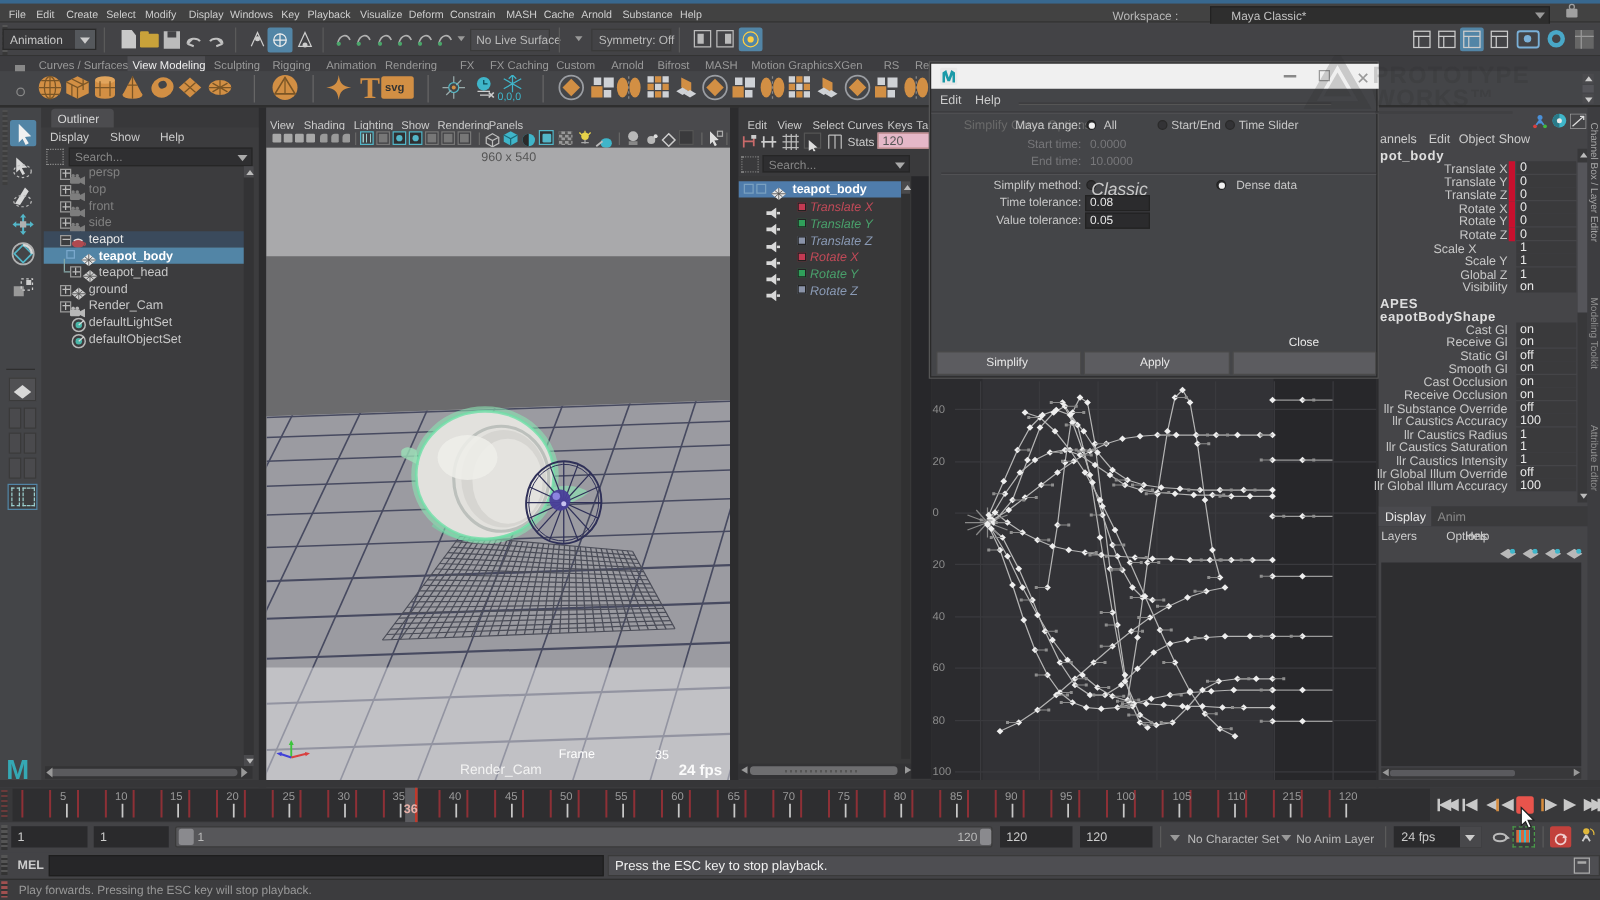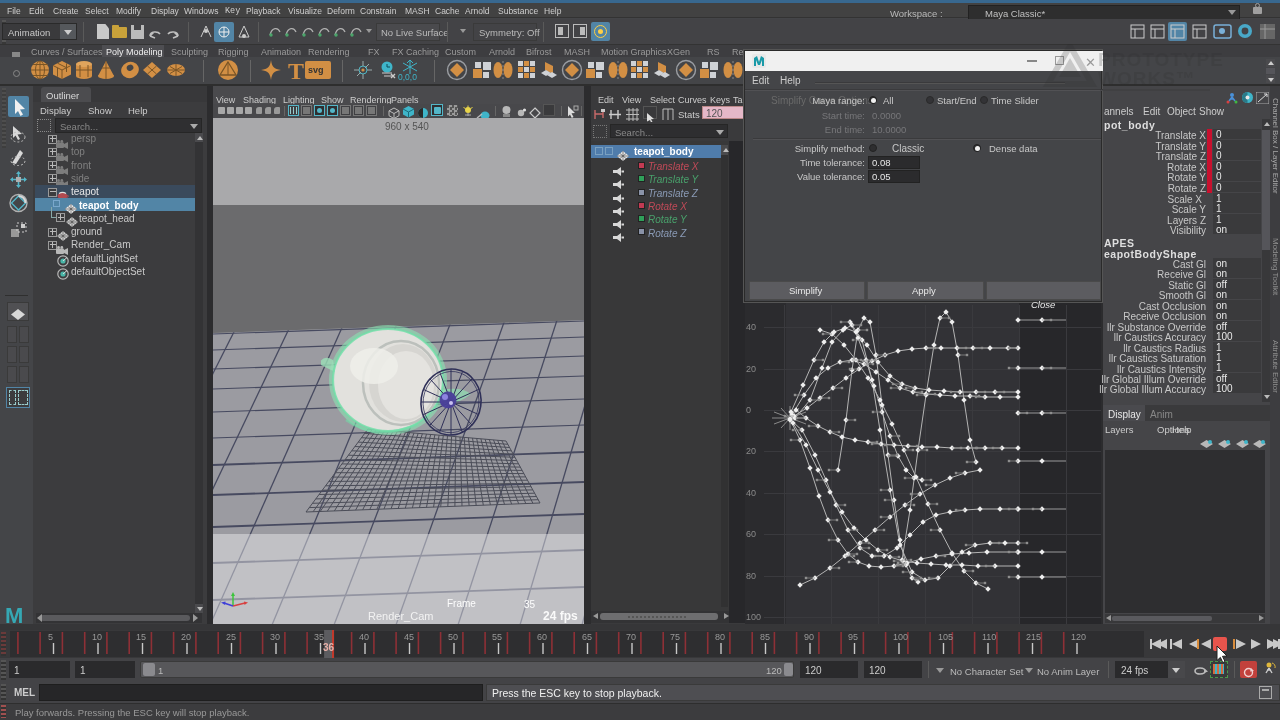--- a/index.html
+++ b/index.html
@@ -12,21 +12,21 @@
 
 <div class="abs" style="left:0;top:0;width:1280px;height:3px;background:#38688f;"></div>
 <div class="abs" style="left:0;top:3px;width:1280px;height:15px;background:#424242;border-bottom:1px solid #333;"></div>
 <div class="abs" style="left:7px;top:6px;font-size:8.5px;color:#cfcfcf;">File</div>
 <div class="abs" style="left:29px;top:6px;font-size:8.5px;color:#cfcfcf;">Edit</div>
 <div class="abs" style="left:53px;top:6px;font-size:8.5px;color:#cfcfcf;">Create</div>
 <div class="abs" style="left:85px;top:6px;font-size:8.5px;color:#cfcfcf;">Select</div>
 <div class="abs" style="left:116px;top:6px;font-size:8.5px;color:#cfcfcf;">Modify</div>
 <div class="abs" style="left:151px;top:6px;font-size:8.5px;color:#cfcfcf;">Display</div>
 <div class="abs" style="left:184px;top:6px;font-size:8.5px;color:#cfcfcf;">Windows</div>
-<div class="abs" style="left:225px;top:6px;font-size:8.5px;color:#cfcfcf;font-family:Liberation Mono, monospace;">Key</div>
+<div class="abs" style="left:225px;top:6px;font-size:8.5px;color:#cfcfcf;">Key</div>
 <div class="abs" style="left:246px;top:6px;font-size:8.5px;color:#cfcfcf;">Playback</div>
 <div class="abs" style="left:288px;top:6px;font-size:8.5px;color:#cfcfcf;">Visualize</div>
 <div class="abs" style="left:327px;top:6px;font-size:8.5px;color:#cfcfcf;">Deform</div>
 <div class="abs" style="left:360px;top:6px;font-size:8.5px;color:#cfcfcf;">Constrain</div>
 <div class="abs" style="left:405px;top:6px;font-size:8.5px;color:#cfcfcf;">MASH</div>
 <div class="abs" style="left:435px;top:6px;font-size:8.5px;color:#cfcfcf;">Cache</div>
 <div class="abs" style="left:465px;top:6px;font-size:8.5px;color:#cfcfcf;">Arnold</div>
 <div class="abs" style="left:498px;top:6px;font-size:8.5px;color:#cfcfcf;">Substance</div>
 <div class="abs" style="left:544px;top:6px;font-size:8.5px;color:#cfcfcf;">Help</div>
 <div class="abs" style="left:890px;top:8px;font-size:9.5px;color:#b8b8b8;">Workspace :</div>
@@ -135,21 +135,21 @@
         <circle cx="9" cy="9" r="7" fill="#49a8c8"></circle>
         <circle cx="9" cy="9" r="3.4" fill="#434346"></circle>
       </svg></div>
 <div class="abs" style="left:1258px;top:22px;width:19px;height:19px;"><svg width="19" height="19">
         <rect x="2" y="2" width="15" height="15" fill="#666"></rect>
         <path d="M2 7 h15 M7 2 v15" stroke="#999"></path>
       </svg></div>
 <div class="abs" style="left:0;top:45px;width:1280px;height:12px;background:#3d3d40;"></div>
 <div class="abs" style="left:102px;top:45px;width:62px;height:12px;background:#4e4e52;"></div>
 <div class="abs" style="left:31px;top:47px;font-size:9px;color:#9a9a9a;">Curves / Surfaces</div>
-<div class="abs" style="left:106px;top:47px;font-size:9px;color:#f0f0f0;">Poly Modeling</div>
+<div class="abs" style="left:106px;top:47px;font-size:9px;color:#f0f0f0;">View Modeling</div>
 <div class="abs" style="left:171px;top:47px;font-size:9px;color:#9a9a9a;">Sculpting</div>
 <div class="abs" style="left:218px;top:47px;font-size:9px;color:#9a9a9a;">Rigging</div>
 <div class="abs" style="left:261px;top:47px;font-size:9px;color:#9a9a9a;">Animation</div>
 <div class="abs" style="left:308px;top:47px;font-size:9px;color:#9a9a9a;">Rendering</div>
 <div class="abs" style="left:368px;top:47px;font-size:9px;color:#9a9a9a;">FX</div>
 <div class="abs" style="left:392px;top:47px;font-size:9px;color:#9a9a9a;">FX Caching</div>
 <div class="abs" style="left:445px;top:47px;font-size:9px;color:#9a9a9a;">Custom</div>
 <div class="abs" style="left:489px;top:47px;font-size:9px;color:#9a9a9a;">Arnold</div>
 <div class="abs" style="left:526px;top:47px;font-size:9px;color:#9a9a9a;">Bifrost</div>
 <div class="abs" style="left:564px;top:47px;font-size:9px;color:#9a9a9a;">MASH</div>
@@ -1314,27 +1314,27 @@
 <div class="abs" style="left:1207px;top:161px;width:5px;height:11px;background:#c8102e;"></div>
 <div class="abs" style="left:1216px;top:161px;font-size:10px;color:#e8e8e8;">0</div>
 <div class="abs" style="left:1130px;top:172px;width:76px;font-size:10px;color:#c8c8c8;text-align:right;">Rotate Y</div>
 <div class="abs" style="left:1213px;top:171px;width:48px;height:10px;background:#3a3a3c;"></div>
 <div class="abs" style="left:1207px;top:171px;width:5px;height:11px;background:#c8102e;"></div>
 <div class="abs" style="left:1216px;top:171px;font-size:10px;color:#e8e8e8;">0</div>
 <div class="abs" style="left:1130px;top:183px;width:76px;font-size:10px;color:#c8c8c8;text-align:right;">Rotate Z</div>
 <div class="abs" style="left:1213px;top:182px;width:48px;height:10px;background:#3a3a3c;"></div>
 <div class="abs" style="left:1207px;top:182px;width:5px;height:11px;background:#c8102e;"></div>
 <div class="abs" style="left:1216px;top:182px;font-size:10px;color:#e8e8e8;">0</div>
-<div class="abs" style="left:1126px;top:194px;width:76px;font-size:10px;color:#c8c8c8;text-align:right;">Scale X</div>
+<div class="abs" style="left:1126px;top:194px;width:76px;font-size:10px;color:#c8c8c8;text-align:center;">Scale X</div>
 <div class="abs" style="left:1213px;top:193px;width:48px;height:10px;background:#3a3a3c;"></div>
 <div class="abs" style="left:1216px;top:193px;font-size:10px;color:#e8e8e8;">1</div>
 <div class="abs" style="left:1130px;top:204px;width:76px;font-size:10px;color:#c8c8c8;text-align:right;">Scale Y</div>
 <div class="abs" style="left:1213px;top:203px;width:48px;height:10px;background:#3a3a3c;"></div>
 <div class="abs" style="left:1216px;top:203px;font-size:10px;color:#e8e8e8;">1</div>
-<div class="abs" style="left:1130px;top:215px;width:76px;font-size:10px;color:#c8c8c8;text-align:right;">Layers Z</div>
+<div class="abs" style="left:1130px;top:215px;width:76px;font-size:10px;color:#c8c8c8;text-align:right;">Global Z</div>
 <div class="abs" style="left:1213px;top:214px;width:48px;height:10px;background:#3a3a3c;"></div>
 <div class="abs" style="left:1216px;top:214px;font-size:10px;color:#e8e8e8;">1</div>
 <div class="abs" style="left:1130px;top:225px;width:76px;font-size:10px;color:#c8c8c8;text-align:right;">Visibility</div>
 <div class="abs" style="left:1213px;top:224px;width:48px;height:10px;background:#3a3a3c;"></div>
 <div class="abs" style="left:1216px;top:224px;font-size:10px;color:#e8e8e8;">on</div>
 <div class="abs" style="left:1104px;top:237px;font-size:10.5px;font-weight:bold;letter-spacing:0.5px;color:#dedede;">APES</div>
 <div class="abs" style="left:1104px;top:248px;font-size:10.5px;font-weight:bold;letter-spacing:0.5px;color:#dedede;">eapotBodyShape</div>
 <div class="abs" style="left:1090px;top:259px;width:116px;font-size:10px;color:#c8c8c8;text-align:right;">Cast Gl</div>
 <div class="abs" style="left:1213px;top:258px;width:48px;height:10px;background:#3a3a3c;"></div>
 <div class="abs" style="left:1216px;top:258px;font-size:10px;color:#e8e8e8;">on</div>
@@ -1615,36 +1615,36 @@
 <div class="abs" style="left:192px;top:44px;font-size:9.5px;color:#c8c8c8;">Start/End</div>
 <div class="abs" style="left:235px;top:45px;width:8px;height:8px;border-radius:5px;background:#333336;border:1px solid #2a2a2a;"></div>
 <div class="abs" style="left:246px;top:44px;font-size:9.5px;color:#c8c8c8;">Time Slider</div>
 <div class="abs" style="left:40px;top:59px;width:80px;font-size:9.5px;color:#77777a;text-align:right;">Start time:</div>
 <div class="abs" style="left:127px;top:59px;font-size:9.5px;color:#77777a;">0.0000</div>
 <div class="abs" style="left:40px;top:73px;width:80px;font-size:9.5px;color:#77777a;text-align:right;">End time:</div>
 <div class="abs" style="left:127px;top:73px;font-size:9.5px;color:#77777a;">10.0000</div>
 <div class="abs" style="left:8px;top:87px;width:348px;height:1px;background:#3a3a3c;box-shadow:0 1px 0 #515154;"></div>
 <div class="abs" style="left:30px;top:92px;width:90px;font-size:9.5px;color:#c8c8c8;text-align:right;">Simplify method:</div>
 <div class="abs" style="left:124px;top:93px;width:8px;height:8px;border-radius:5px;background:#2e2e30;border:1px solid #222;"></div>
-<div class="abs" style="left:147px;top:92px;font-size:10px;color:#c8c8c8;">Classic</div>
+<div class="abs" style="left:128px;top:92px;font-size:14px;color:#c8c8c8;font-style:italic;">Classic</div>
 <div class="abs" style="left:228px;top:93px;width:8px;height:8px;border-radius:5px;background:#2e2e30;border:1px solid #222;"></div>
 <div class="abs" style="left:230px;top:95px;width:5px;height:5px;border-radius:3px;background:#f0f0f0;"></div>
 <div class="abs" style="left:244px;top:92px;font-size:9.5px;color:#c8c8c8;">Dense data</div>
 <div class="abs" style="left:30px;top:106px;width:90px;font-size:9.5px;color:#c8c8c8;text-align:right;">Time tolerance:</div>
 <div class="abs" style="left:123px;top:105px;width:52px;height:13px;background:#2b2b2d;border:1px solid #222;"></div>
 <div class="abs" style="left:127px;top:106px;font-size:9.5px;color:#e8e8e8;">0.08</div>
 <div class="abs" style="left:30px;top:120px;width:90px;font-size:9.5px;color:#c8c8c8;text-align:right;">Value tolerance:</div>
 <div class="abs" style="left:123px;top:119px;width:52px;height:13px;background:#2b2b2d;border:1px solid #222;"></div>
 <div class="abs" style="left:127px;top:120px;font-size:9.5px;color:#e8e8e8;">0.05</div>
 <div class="abs" style="left:4px;top:230px;width:116px;height:19px;background:#5c5c60;border:1px solid #4a4a4a;border-radius:1px;"></div>
 <div class="abs" style="left:44px;top:234px;font-size:9.5px;color:#e8e8e8;">Simplify</div>
 <div class="abs" style="left:122px;top:230px;width:117px;height:19px;background:#5c5c60;border:1px solid #4a4a4a;border-radius:1px;"></div>
 <div class="abs" style="left:167px;top:234px;font-size:9.5px;color:#e8e8e8;">Apply</div>
 <div class="abs" style="left:241px;top:230px;width:115px;height:19px;background:#5c5c60;border:1px solid #4a4a4a;border-radius:1px;"></div>
-<div class="abs" style="left:286px;top:248px;font-size:9.5px;color:#e8e8e8;font-style:italic;">Close</div>
+<div class="abs" style="left:286px;top:218px;font-size:9.5px;color:#e8e8e8;">Close</div>
 </div>
 <svg class="abs" style="left:1040px;top:44px;z-index:50;" width="240" height="50" viewBox="0 0 240 50">
 <g opacity="0.20">
 <polygon points="30,2 52,40 8,40" fill="none" stroke="#2e2e2e" stroke-width="6"></polygon>
 <polygon points="30,14 41,33 19,33" fill="#2e2e2e"></polygon>
 <text x="58" y="22" font-family="Liberation Sans" font-size="19" font-weight="bold" fill="#2e2e2e" letter-spacing="1">PROTOTYPE</text>
 <text x="58" y="41" font-family="Liberation Sans" font-size="19" font-weight="bold" fill="#2e2e2e" letter-spacing="1">WORKS™</text>
 <rect x="60" y="45" width="110" height="2" fill="#2e2e2e"></rect>
 </g>
     </svg>

